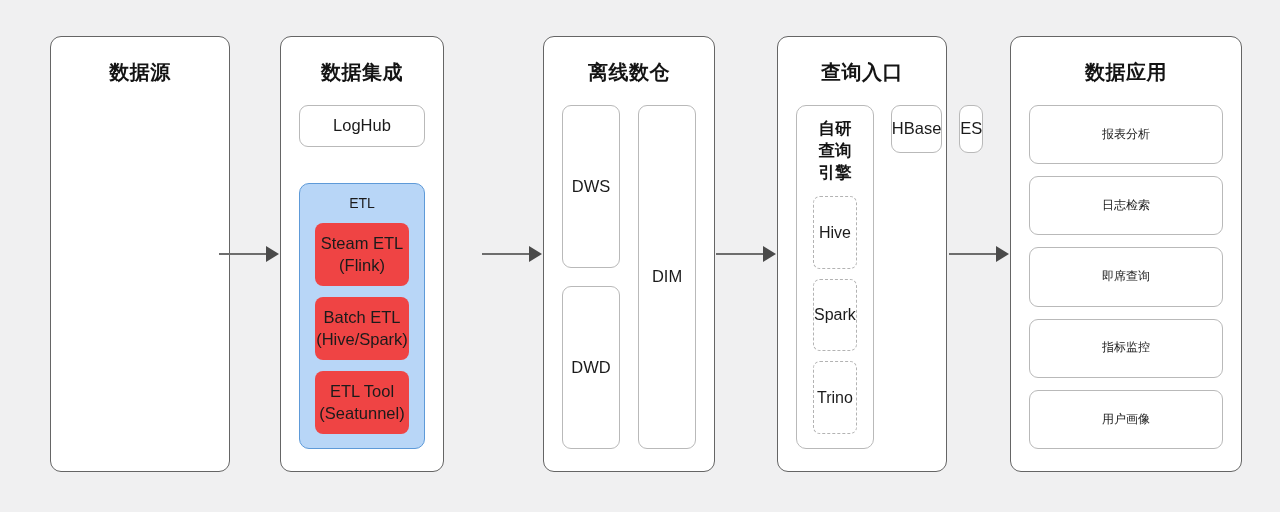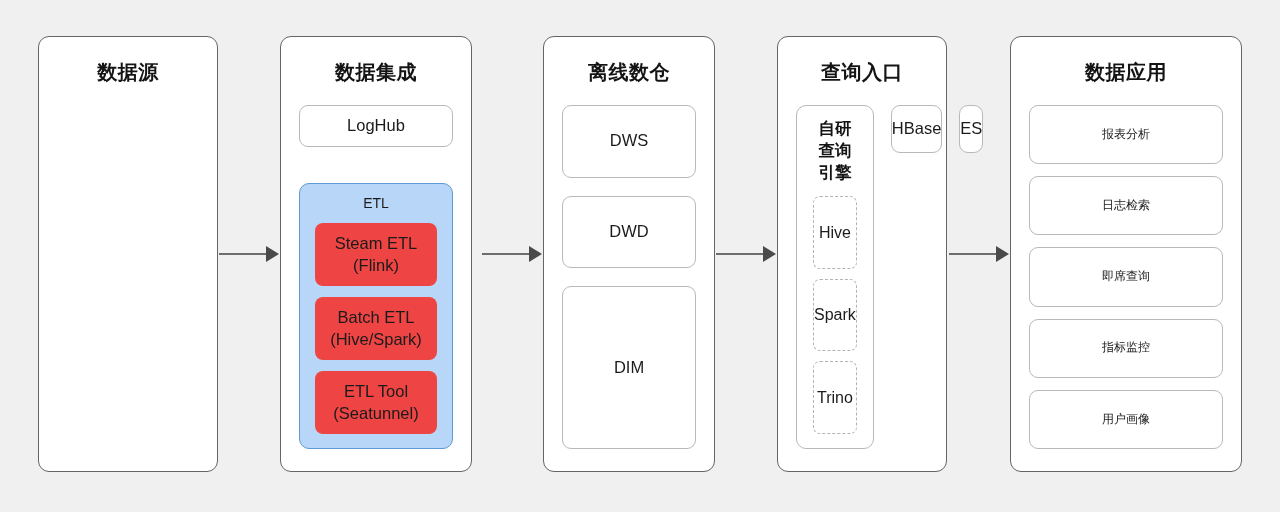--- a/index.html
+++ b/index.html
@@ -60,26 +60,26 @@
     border-radius: 7px;
     font-size: 16px;
   }
   .card.on-blue {
     border: none;
     background: #ef4444;
     border-radius: 8px;
   }
 
   
-  #col-datasource { left: 38px;  top: 36px; width: 180px; height: 436px; font-family: Liberation Serif, serif; }
+  #col-datasource { left: 50px;  top: 36px; width: 180px; height: 436px; font-family: Liberation Serif, serif; }
   .ds-stack { display: flex; flex-direction: column; height: 100%; gap: 18px; }
   .ds-stack .card { flex: 1; }
 
   
-  #col-integration { left: 280px; top: 36px; width: 192px; height: 436px; }
+  #col-integration { left: 280px; top: 36px; width: 164px; height: 436px; }
   #integration-body { display: flex; flex-direction: column; height: 100%; gap: 36px; }
   #loghub-card { height: 42px; flex: none; }
   .etl-group {
     flex: 1;
     background: #b8d6f7;
     border: 1.6px solid #5e9ad8;
     border-radius: 10px;
     padding: 0 15px 14px 15px;
     display: flex;
     flex-direction: column;
@@ -88,21 +88,21 @@
     text-align: center;
     font-size: 14px;
     color: #1b1b1b;
     padding: 11px 0 12px 0;
   }
   .etl-items { flex: 1; display: flex; flex-direction: column; gap: 11px; }
   .etl-items .card { flex: 1; }
 
   
   #col-warehouse { left: 543px; top: 36px; width: 172px; height: 436px; }
-  #warehouse-body { display: flex; flex-direction: column; gap: 18px; height: 100%; }
+  #warehouse-body { display: flex; flex-direction: row; gap: 18px; height: 100%; }
   .wh-left { flex: 1; display: flex; flex-direction: column; gap: 18px; }
   .wh-left .card { flex: 1; }
   .wh-right { flex: 1; display: flex; }
   .wh-right .card { flex: 1; }
 
   
   #col-query { left: 777px; top: 36px; width: 170px; height: 436px; }
   #query-body { display: flex; height: 100%; gap: 17px; }
   .engine-group {
     flex: 1;

